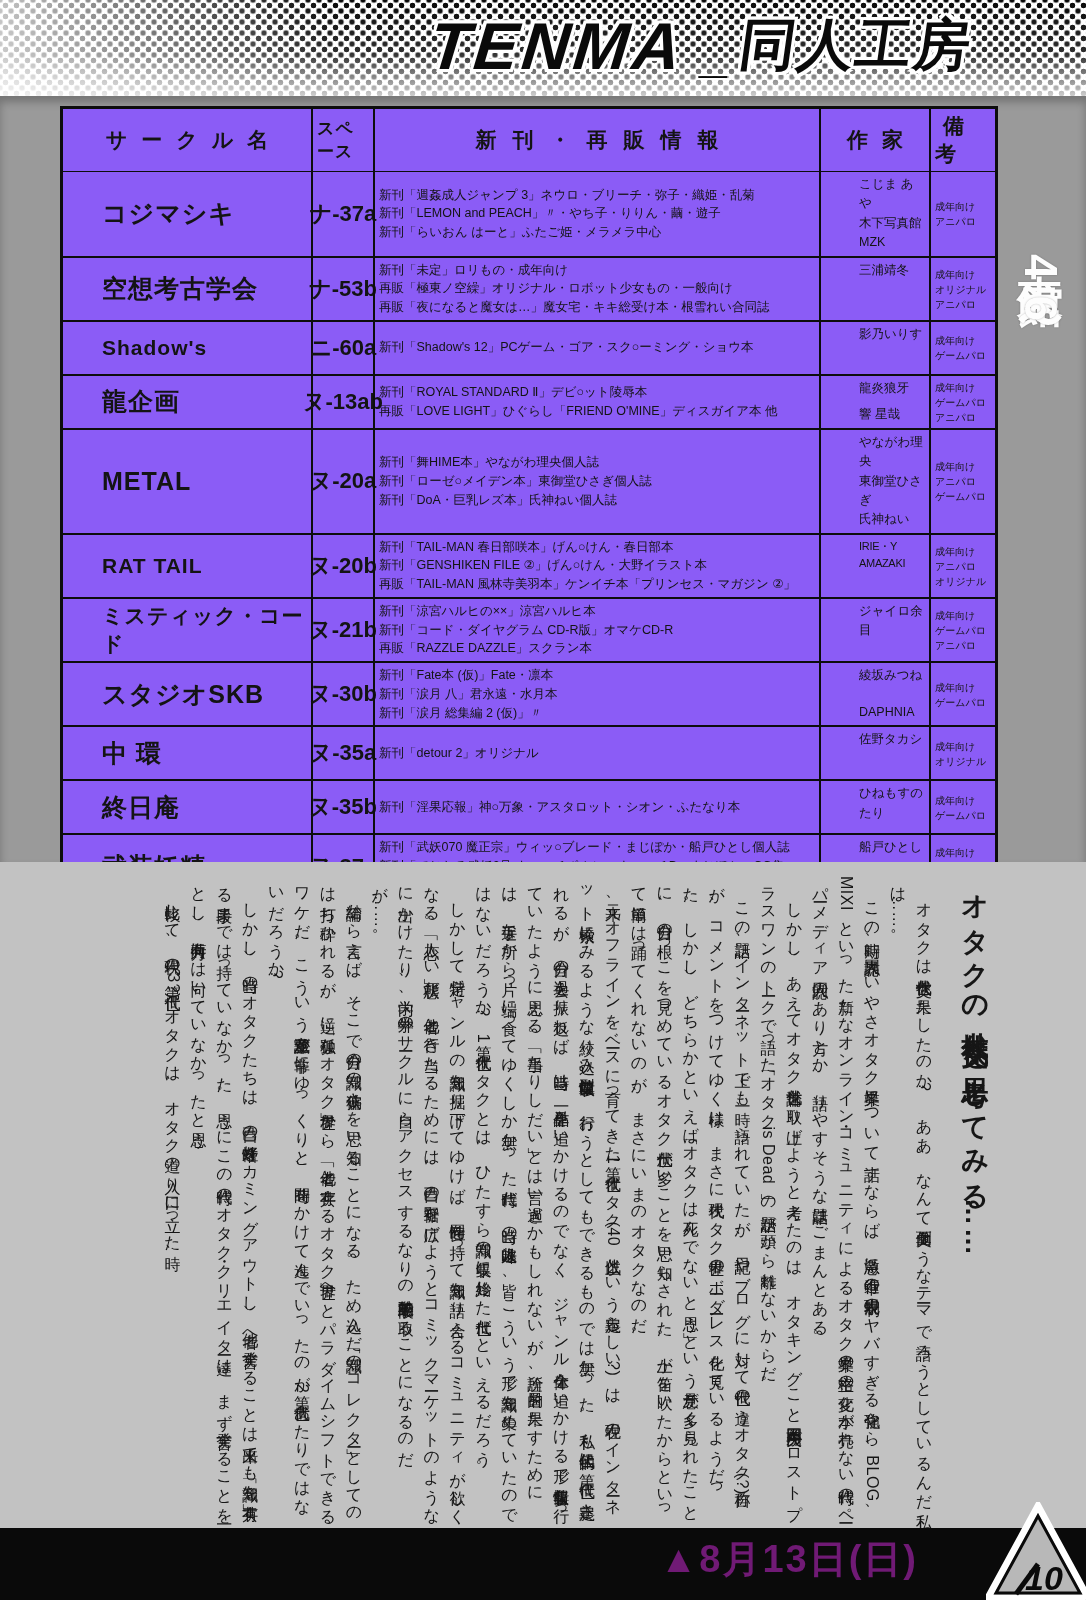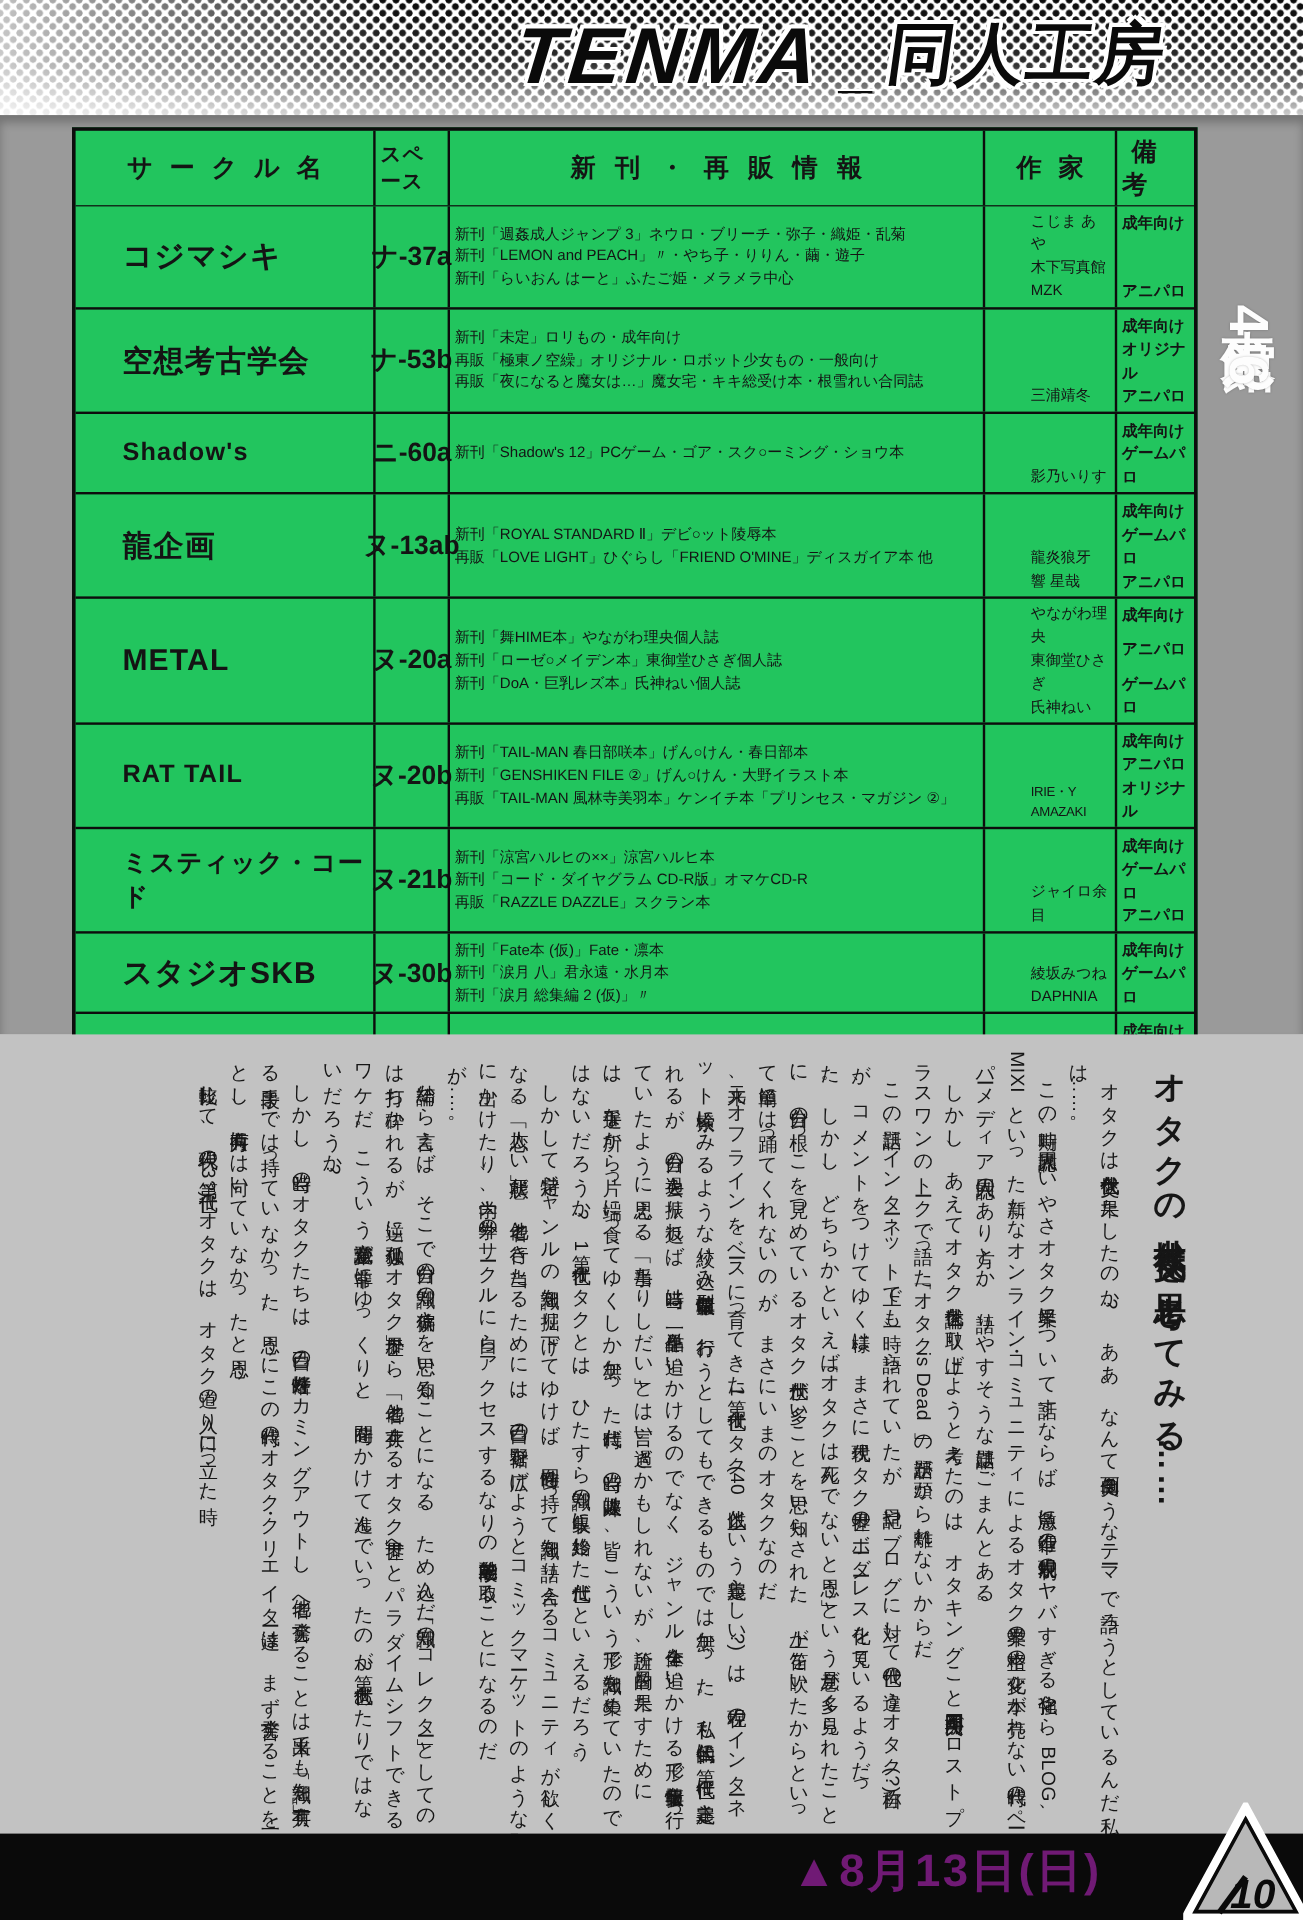--- a/index.html
+++ b/index.html
@@ -47,21 +47,21 @@
   }
   .side-label{
     position:absolute;top:238px;right:14px;
     writing-mode:vertical-rl;
     font-size:46px;font-weight:900;color:#fdfdfd;letter-spacing:8px;
     text-shadow:0 0 2px rgba(0,0,0,.25);
   }
   
   .ctable{
     position:absolute;left:60px;top:106px;width:938px;
-    background:#22c55e;border:3px solid #0d0d0d;box-sizing:border-box;
+    background:#8b5cf6;border:3px solid #0d0d0d;box-sizing:border-box;
     color:#141414;
   }
   .t-row{
     display:grid;grid-template-columns:248px 62px 446px 110px 66px;
     border-top:2px solid #0d0d0d;min-height:52px;
   }
   .t-row:first-child{border-top:none;}
   .t-head{min-height:40px;border-bottom:1px solid #0d0d0d;}
   .t-cell{border-left:2px solid #0d0d0d;padding:3px 4px;box-sizing:border-box;display:flex;flex-direction:column;justify-content:center;}
   .t-cell:first-child{border-left:none;}
@@ -69,23 +69,23 @@
     font-family:"Liberation Serif","DejaVu Serif",serif;font-weight:bold;font-size:21px;}
   .h-circle{letter-spacing:14px;text-indent:14px;}
   .h-space{font-size:17px !important;letter-spacing:1px;}
   .h-info{letter-spacing:16px;text-indent:16px;}
   .h-artist{letter-spacing:14px;text-indent:14px;}
   .h-notes{letter-spacing:8px;text-indent:8px;}
   .c-name{font-size:25px;font-weight:900;letter-spacing:1px;padding-left:8px;margin-left:31px;}
   .c-name.small{font-size:21px;}
   .c-space{font-size:22px;font-weight:bold;align-items:center;flex-direction:row;justify-content:center;letter-spacing:0;}
   .c-info{font-size:12.5px;line-height:1.5;justify-content:center;}
-  .c-artist{font-size:12.5px;line-height:1.55;justify-content:flex-end;padding-left:38px;}
+  .c-artist{font-size:12.5px;line-height:1.55;justify-content:space-between;padding-left:38px;}
   .c-artist.tight{font-size:11px;letter-spacing:-.3px;}
-  .c-notes{font-size:13px;line-height:1.5;justify-content:space-between;padding-top:4px;font-weight:bold;}
+  .c-notes{font-size:10px;line-height:1.5;justify-content:center;padding-top:4px;}
   
   .essay-zone{
     position:absolute;left:0;top:862px;width:1086px;height:666px;background:#c2c2c2;
   }
   .essay{
     position:absolute;top:14px;right:72px;height:648px;
     writing-mode:vertical-rl;color:#161616;
   }
   .essay-title{
     margin:0 18px 0 16px;

